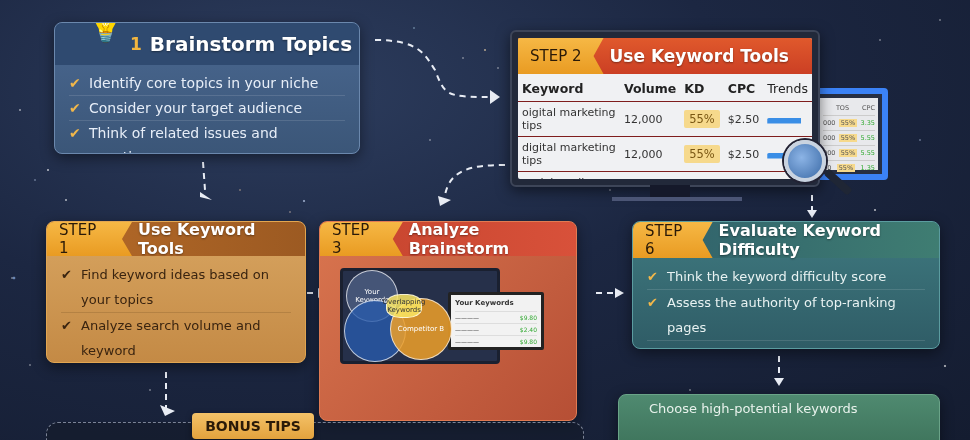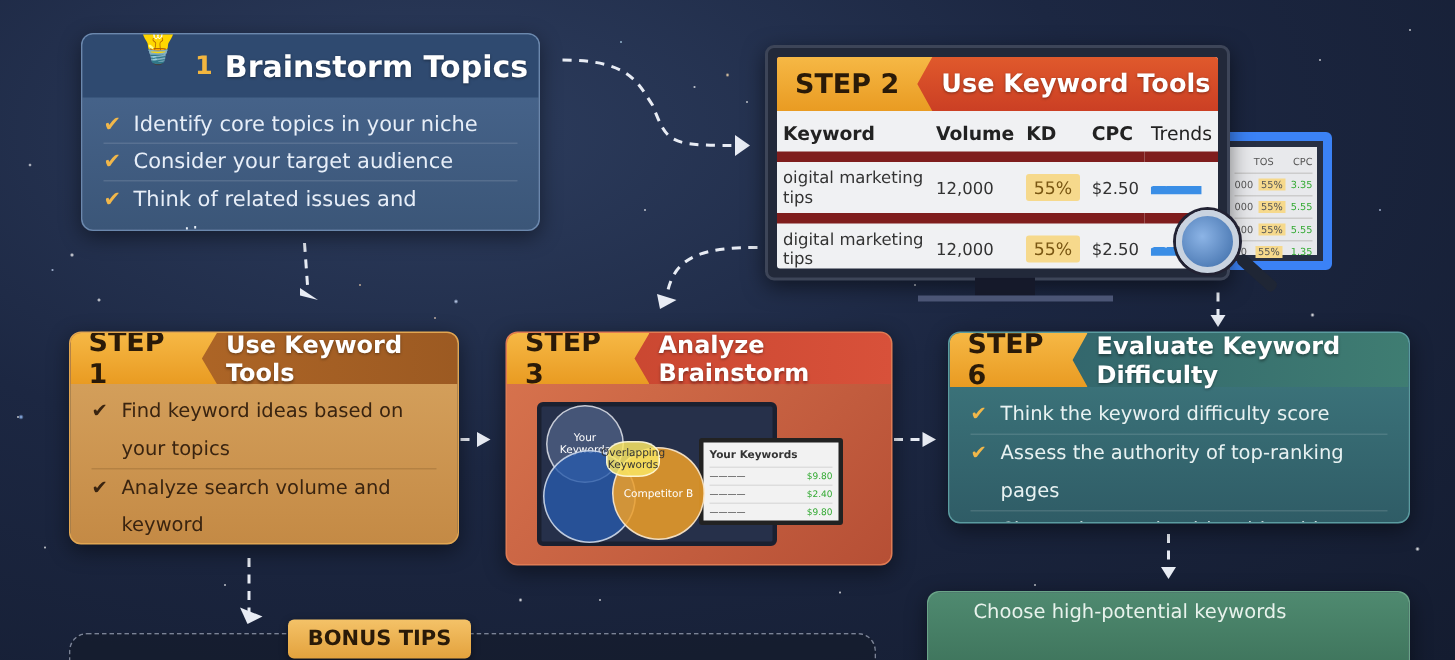--- a/index.html
+++ b/index.html
@@ -30,21 +30,21 @@
 radial-gradient(1px 1px at 690px 390px,#fff,transparent),
 radial-gradient(1px 1px at 400px 400px,#fff,transparent),
 radial-gradient(1.4px 1.4px at 347px 400px,#fff,transparent),
 radial-gradient(1px 1px at 150px 390px,#fff,transparent),
 radial-gradient(1px 1px at 560px 395px,#fff,transparent),
 radial-gradient(1px 1px at 610px 190px,#fff,transparent),
 radial-gradient(1px 1px at 940px 20px,#fff,transparent),
 radial-gradient(1px 1px at 880px 40px,#fff,transparent);}
 .card{position:absolute;border-radius:8px;overflow:hidden;box-shadow:0 4px 14px rgba(0,0,0,.45)}
 .hdr{height:40px;display:flex;align-items:center;position:relative}
-.step-tag{height:100%;display:flex;align-items:center;padding:0 22px 0 12px;font-weight:bold;font-size:18px;color:#2a1a08;
+.step-tag{height:100%;display:flex;align-items:center;padding:0 22px 0 12px;font-weight:normal;font-size:15px;color:#2a1a08;
 background:linear-gradient(#f6b845,#e99b22);clip-path:polygon(0 0,100% 0,calc(100% - 10px) 50%,100% 100%,0 100%)}
 .hdr-title{font-weight:bold;font-size:16px;margin-left:6px;color:#fff;text-shadow:0 1px 2px rgba(0,0,0,.4)}
 ul.checks{list-style:none;padding:6px 14px}
 ul.checks li{display:flex;align-items:flex-start;font-size:13px;line-height:25px;border-bottom:1px solid rgba(255,255,255,.12)}
 ul.checks li:last-child{border-bottom:none}
 .chk{width:20px;flex:0 0 20px;color:#f1b74a;font-weight:bold}
 
 #c1{left:54px;top:22px;width:306px;height:132px;background:linear-gradient(#4a6891,#3b5678);border:1.5px solid #6b88ad}
 #c1 .hdr{background:#2f4a70;height:42px;padding-left:75px}
 #c1 .bulb{position:absolute;left:32px;top:-14px;font-size:30px}
@@ -53,36 +53,36 @@
 #c1 ul.checks li{color:#e7eef8;font-size:14px;line-height:24px}
 
 #mon{position:absolute;left:510px;top:30px;width:310px;height:157px;background:#22293a;border-radius:6px;padding:6px;border:2px solid #3d4558;box-shadow:0 4px 14px rgba(0,0,0,.5)}
 #mon .screen{background:#f0f1f3;width:100%;height:100%;border-radius:2px;overflow:hidden}
 #mon .hdr{height:36px;background:linear-gradient(#e0592c,#cb3f24)}
 #mon .hdr-title{font-size:17px}
 #mon .stand{position:absolute;left:138px;top:153px;width:40px;height:12px;background:#15192a}
 #mon .base{position:absolute;left:100px;top:165px;width:130px;height:4px;background:#4b5575}
 table.kw{width:100%;border-collapse:collapse;color:#333;font-size:11px}
 table.kw th{font-size:12.5px;font-weight:bold;text-align:left;padding:7px 4px 5px;color:#222}
-table.kw td{padding:4px 4px;border-top:7px solid #7f1d1d;height:22px}
+table.kw td{padding:4px 4px;border-top:1px solid #7f1d1d;height:22px}
 .kd{background:#f6d98c;color:#7a5713;padding:2px 5px;border-radius:2px;font-size:11.5px}
 .spark{display:inline-block;width:34px;height:12px;background:linear-gradient(to top,#3a8ee6 50%,transparent 50%);clip-path:polygon(0 100%,0 60%,15% 40%,30% 55%,45% 25%,60% 45%,75% 20%,90% 50%,100% 35%,100% 100%)}
 #mon2{position:absolute;left:810px;top:88px;width:78px;height:92px;background:#272f43;border-radius:4px;padding:4px;border:6px solid #3b82f6}
 #mon2 .scr{background:#e8e9ec;height:100%;font-size:6.5px;color:#555;padding:3px}
 #mon2 .r{display:flex;justify-content:space-between;padding:3px 0;border-top:1px solid #ccc}
 #mon2 .b{background:#f6d98c;padding:0 2px}
 .lens{position:absolute;left:784px;top:140px;width:42px;height:42px;border-radius:50%;background:radial-gradient(circle at 40% 40%,#8cb4e6,#3b6aa6);border:4px solid #c9d3e0;box-shadow:0 0 0 2px #223}
 .handle{position:absolute;left:822px;top:178px;width:32px;height:8px;background:#1f2635;transform:rotate(42deg);border-radius:3px}
 
 #s1{left:46px;top:221px;width:260px;height:142px;background:linear-gradient(#d8a561,#c48a45);border:1.5px solid #e2a651}
 #s1 .hdr{background:linear-gradient(90deg,#b56a28,#9c5a22);height:34px}
 #s1 ul.checks li{color:#3a2410;border-bottom-color:rgba(90,60,20,.2)}
 #s1 .chk{color:#3a2410}
 
-#s3{left:337px;top:221px;width:258px;height:156px;background:linear-gradient(135deg,#d9754f,#b64f35);border:1.5px solid #e07b53}
+#s3{left:319px;top:221px;width:258px;height:200px;background:linear-gradient(135deg,#d9754f,#b64f35);border:1.5px solid #e07b53}
 #s3 .hdr{background:linear-gradient(90deg,#c4432d,#d8513a);height:34px}
 .venn{position:absolute;inset:34px 0 0 0}
 .c{position:absolute;border-radius:50%;border:1px solid rgba(255,255,255,.7);display:flex;align-items:center;justify-content:center;font-size:7px;text-align:center;color:#fff}
 .mini{position:absolute;left:128px;top:36px;width:96px;height:58px;background:#f2f2f2;border-radius:2px;color:#333;font-size:6px;padding:4px;border:3px solid #222}
 .mini .t{font-weight:bold;font-size:7px;margin-bottom:4px}
 .mini .r{display:flex;justify-content:space-between;border-top:1px solid #ddd;padding:2px 0}
 
 #s4{left:632px;top:221px;width:308px;height:128px;background:linear-gradient(#3f7a80,#2f5c66);border:1.5px solid #5b9ca0}
 #s4 .hdr{background:linear-gradient(90deg,#2f5f6b,#3f7d72);height:36px}
 #s4 ul.checks li{color:#e8f2f2}

